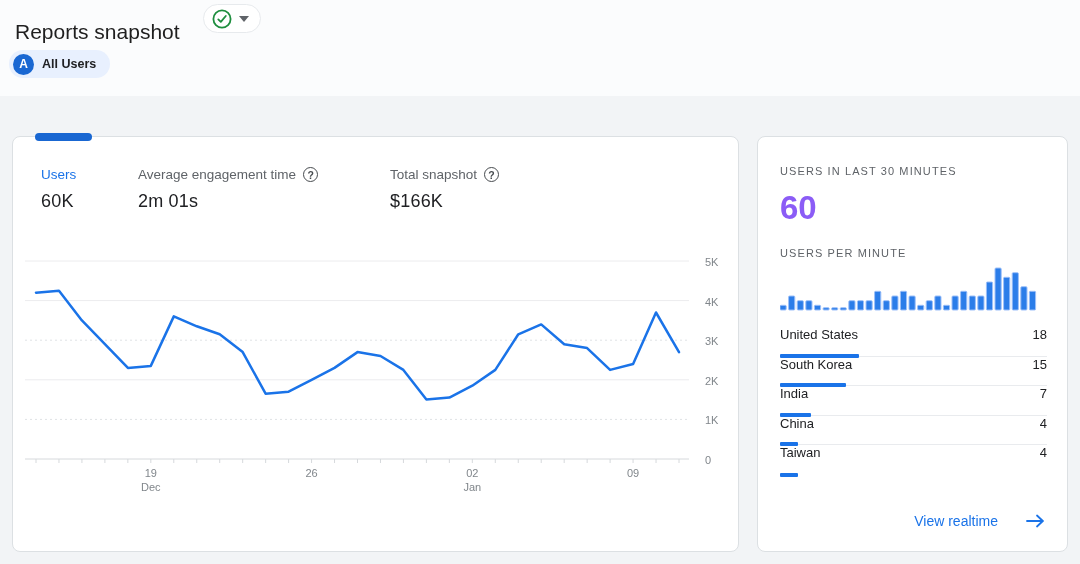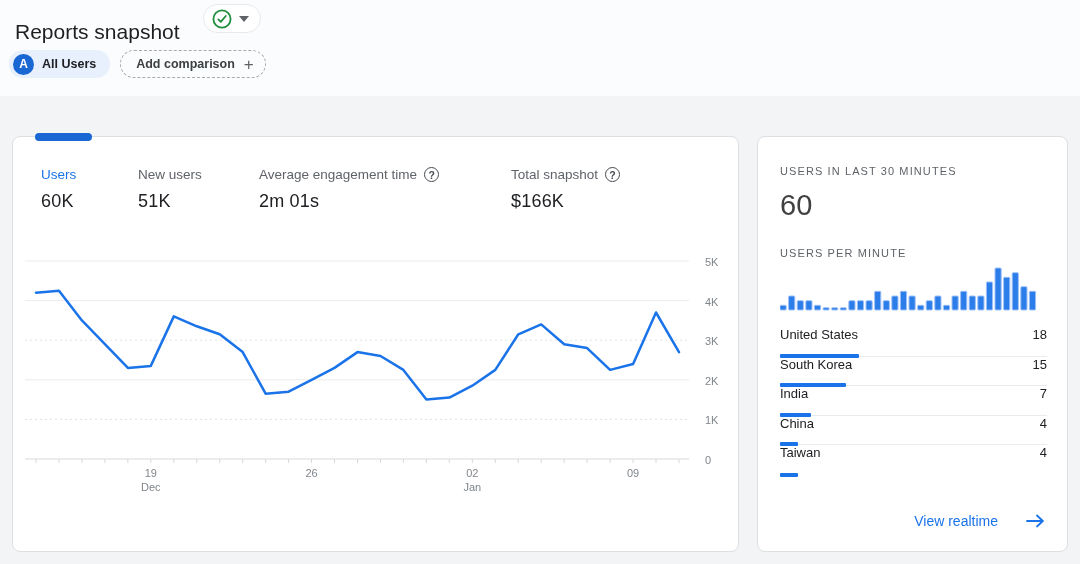--- a/index.html
+++ b/index.html
@@ -72,21 +72,21 @@
   .help-icon::after { content:"?"; }
   .line-chart { position:absolute; left:0; top:112px; width:727px; height:260px; }
   .ax { font-size:11px; fill:#80868b; }
   .mid { text-anchor:middle; }
 
   .rt-section-label {
     position:absolute; left:22px;
     font-size:11px; letter-spacing:1.1px; color:#5f6368; font-weight:500;
   }
   .rt-label-30 { top:28px; }
-  .rt-value { position:absolute; left:22px; top:52px; font-size:29px; font-weight:400; color:#404040; }
+  .rt-value { position:absolute; left:22px; top:52px; font-size:33px; font-weight:700; color:#8b5cf6; }
   .rt-label-min { top:110px; }
   .bar-chart { position:absolute; left:22px; top:127px; width:258px; height:48px; }
   .countries { position:absolute; left:22px; top:190px; width:267px; }
   .countries-header {
     display:flex; justify-content:space-between; padding-bottom:9px;
     font-size:11px; letter-spacing:1.1px; color:#5f6368; font-weight:500;
     border-bottom:1px solid #dfe2e5;
   }
   .country-row {
     position:relative; height:29.5px; border-bottom:1px solid #e9ebee;
@@ -119,36 +119,28 @@
     </svg>
   </span>
   <span class="caret-down"></span>
 </div>
 
 <div class="chips-row">
   <button class="chip chip-users">
     <span class="avatar">A</span>
     <span>All Users</span>
   </button>
-  <button class="chip chip-add">
-    <span>Add comparison</span>
-    <span class="plus-icon"></span>
-  </button>
 </div>
 
 <section class="card card-main">
   <div class="tab-indicator"></div>
   <div class="metrics-row">
     <div class="metric m0">
       <span class="metric-label active">Users</span>
       <span class="metric-value">60K</span>
-    </div>
-    <div class="metric m1">
-      <span class="metric-label">New users</span>
-      <span class="metric-value">51K</span>
     </div>
     <div class="metric m2">
       <span class="metric-label">
         <span>Average engagement time</span>
         <span class="help-icon"></span>
       </span>
       <span class="metric-value">2m 01s</span>
     </div>
     <div class="metric m3">
       <span class="metric-label">

